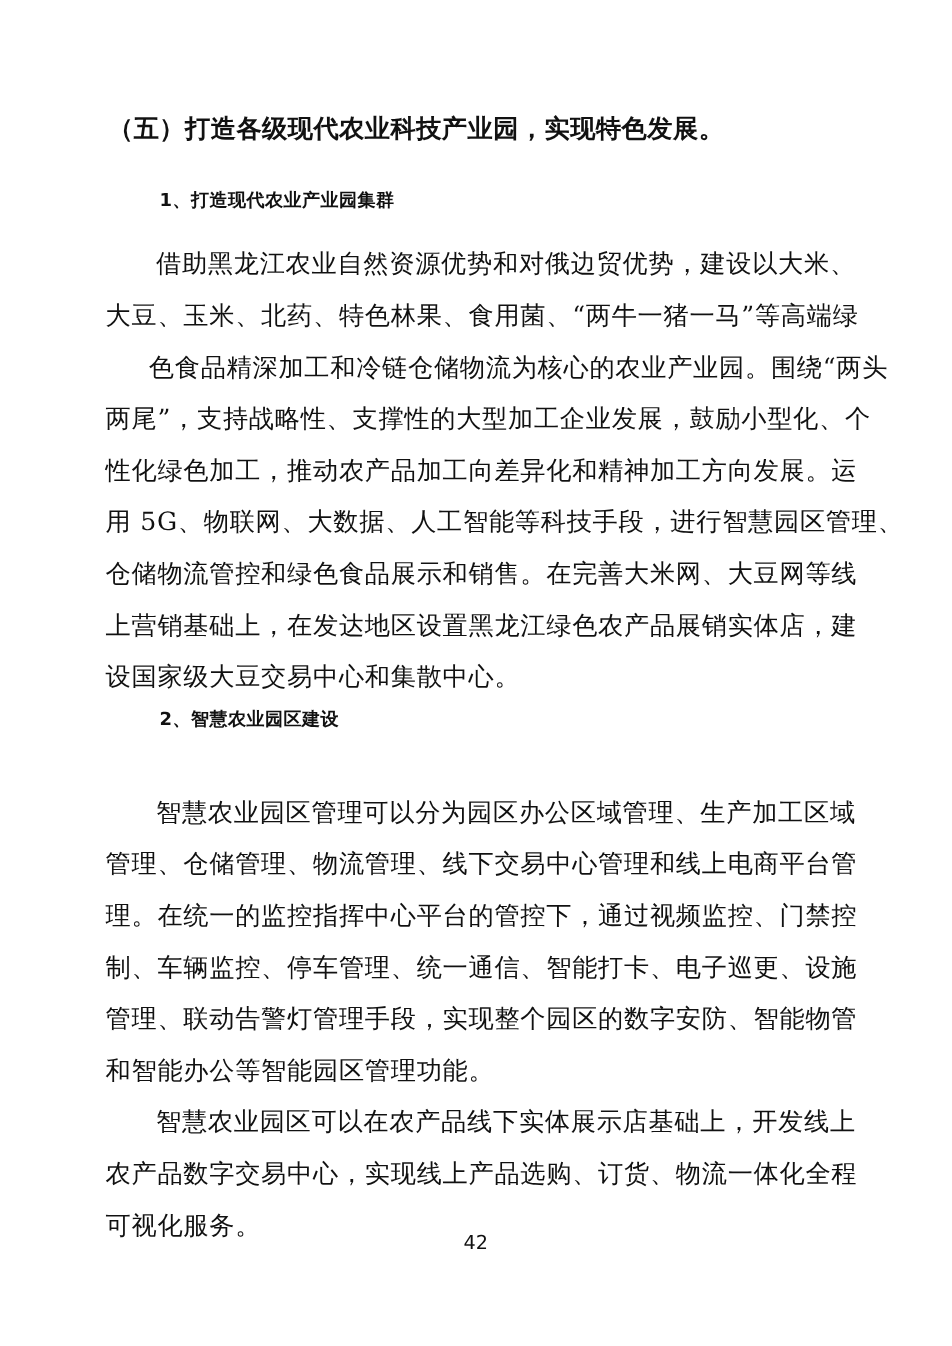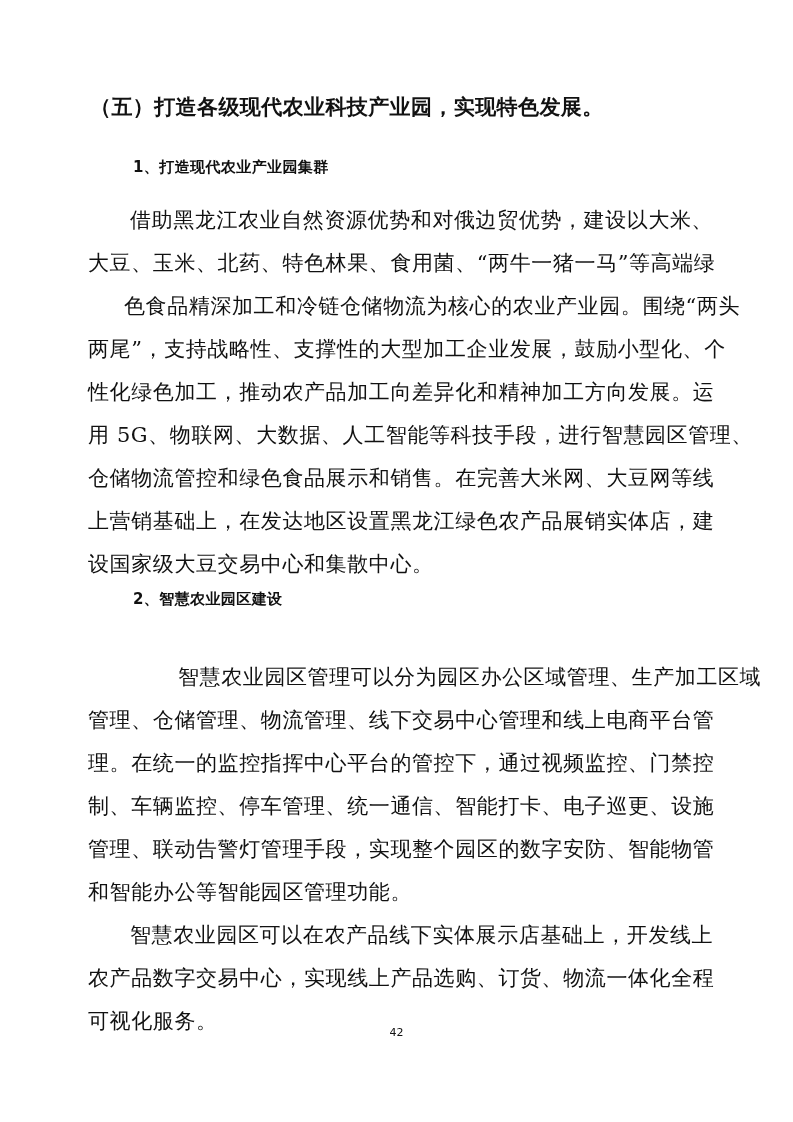--- a/index.html
+++ b/index.html
@@ -8,21 +8,21 @@
     .line { position: absolute; left: 88px; white-space: nowrap; font-size: 21px;
             line-height: 24px; letter-spacing: 0.6px; }
     .line.indent { left: 130px; }
     .heading { position: absolute; left: 90px; top: 95px; font-size: 21px; font-weight: bold;
                font-family: "DejaVu Sans", "Liberation Sans", sans-serif; white-space: nowrap;
                letter-spacing: 0.4px; line-height: 24px; }
     .subheading { position: absolute; left: 133px; font-size: 15px; font-weight: bold;
                   font-family: "DejaVu Sans", "Liberation Sans", sans-serif; white-space: nowrap;
                   letter-spacing: 0.4px; line-height: 24px; }
     .page-number { position: absolute; top: 1026px; left: 0; width: 793px; text-align: center;
-                   font-size: 11px; font-family: "DejaVu Sans", "Liberation Sans", sans-serif; }
+                   font-size: 16px; font-family: "DejaVu Sans", "Liberation Sans", sans-serif; }
   </style>
 </head>
 <body>
 
 <div>
 
   <div class="heading">（五）打造各级现代农业科技产业园，实现特色发展。</div>
 
   <div class="subheading" style="top:155px;">1、打造现代农业产业园集群</div>
 
@@ -34,21 +34,21 @@
     <div class="line" style="top:380px;">性化绿色加工，推动农产品加工向差异化和精神加工方向发展。运</div>
     <div class="line" style="top:423px;">用 5G、物联网、大数据、人工智能等科技手段，进行智慧园区管理、</div>
     <div class="line" style="top:466px;">仓储物流管控和绿色食品展示和销售。在完善大米网、大豆网等线</div>
     <div class="line" style="top:509px;">上营销基础上，在发达地区设置黑龙江绿色农产品展销实体店，建</div>
     <div class="line" style="top:552px;">设国家级大豆交易中心和集散中心。</div>
   </div>
 
   <div class="subheading" style="top:587px;">2、智慧农业园区建设</div>
 
   <div>
-    <div class="line indent" style="top:665px;margin-left:48px;">智慧农业园区管理可以分为园区办公区域管理、生产加工区域</div>
+    <div class="line indent" style="top:665px;">智慧农业园区管理可以分为园区办公区域管理、生产加工区域</div>
     <div class="line" style="top:708px;">管理、仓储管理、物流管理、线下交易中心管理和线上电商平台管</div>
     <div class="line" style="top:751px;">理。在统一的监控指挥中心平台的管控下，通过视频监控、门禁控</div>
     <div class="line" style="top:794px;">制、车辆监控、停车管理、统一通信、智能打卡、电子巡更、设施</div>
     <div class="line" style="top:837px;">管理、联动告警灯管理手段，实现整个园区的数字安防、智能物管</div>
     <div class="line" style="top:880px;">和智能办公等智能园区管理功能。</div>
   </div>
 
   <div>
     <div class="line indent" style="top:923px;">智慧农业园区可以在农产品线下实体展示店基础上，开发线上</div>
     <div class="line" style="top:966px;">农产品数字交易中心，实现线上产品选购、订货、物流一体化全程</div>

